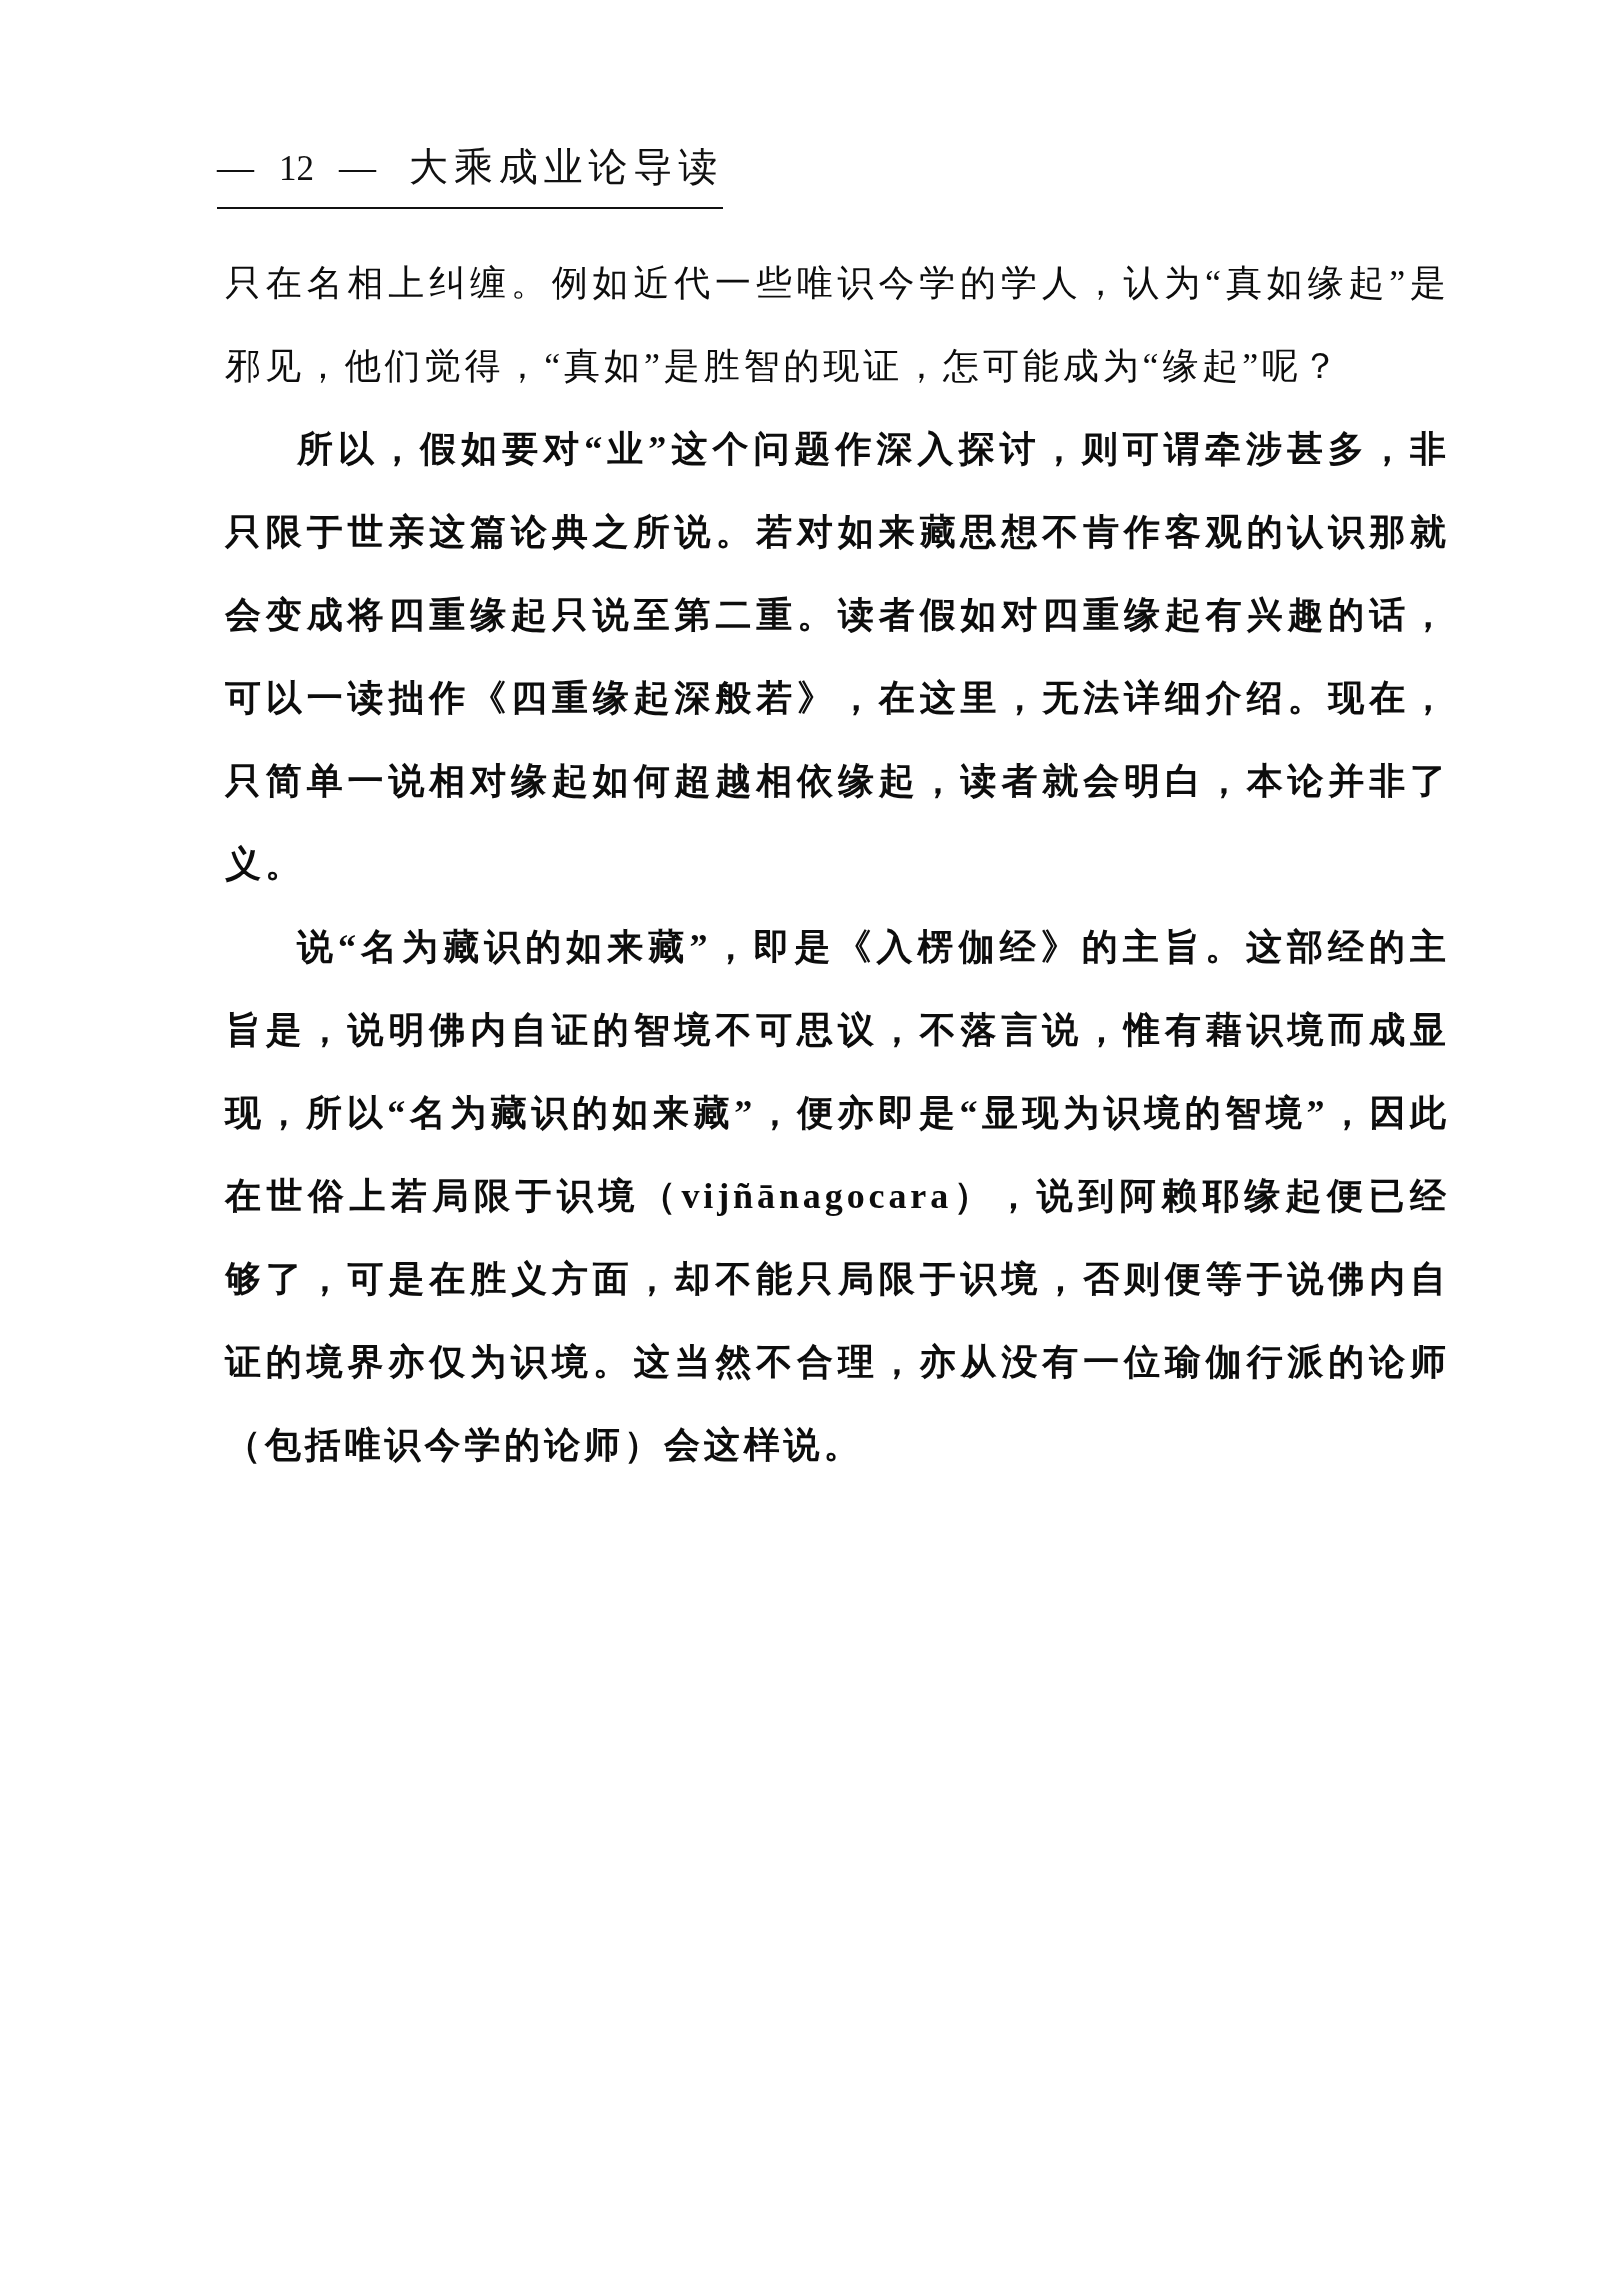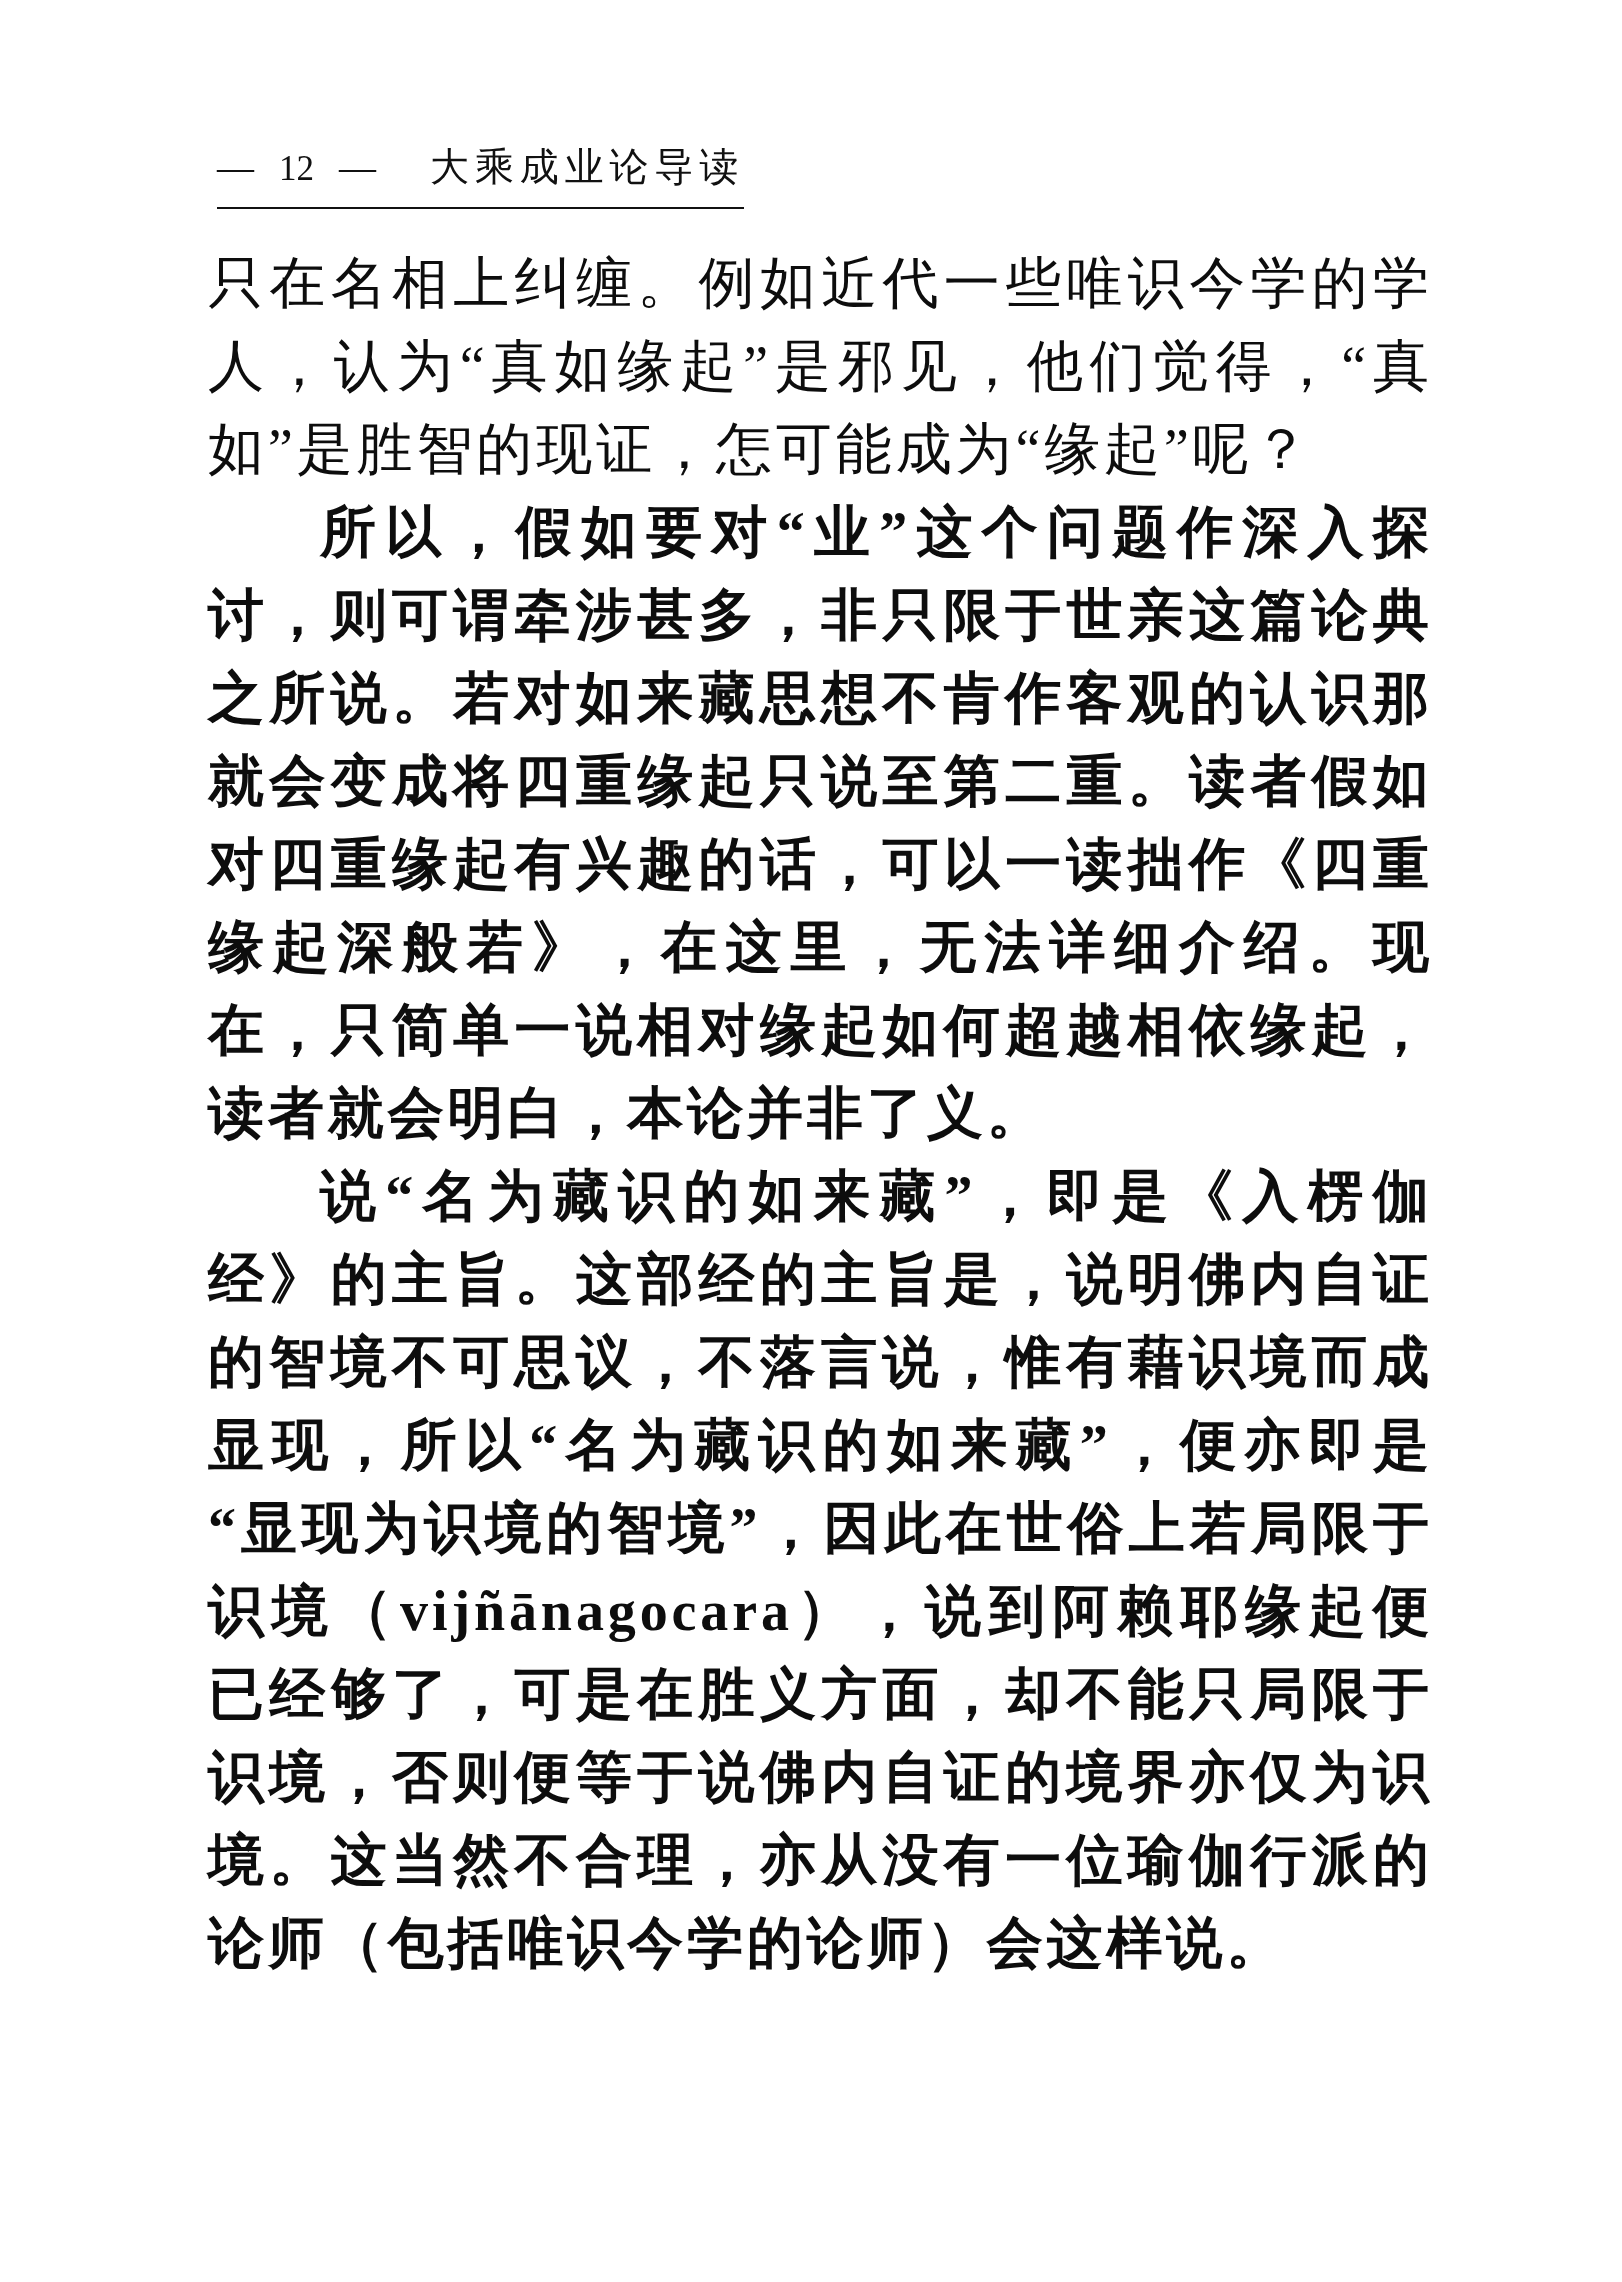--- a/index.html
+++ b/index.html
@@ -34,30 +34,30 @@
     display: inline-block;
     letter-spacing: 0;
   }
   .header-pagenum {
     display: inline-block;
     margin: 7px 25px;
     font-size: 35px;
   }
   .header-title {
     display: inline-block;
-    margin-left: 54px;
+    margin-left: 33px;
     font-size: 39px;
     letter-spacing: 5.9px;
   }
   .page-body {
     position: absolute;
-    left: 208px;
+    left: 225px;
     top: 242px;
     width: 1225px;
-    font-size: 56px;
+    font-size: 36px;
     line-height: 83px;
     letter-spacing: 3.9px;
     text-align: justify;
     color: #0d0d0d;
   }
   .page-body p {
     margin: 0;
     padding: 0;
   }
   .page-body p.indent {

